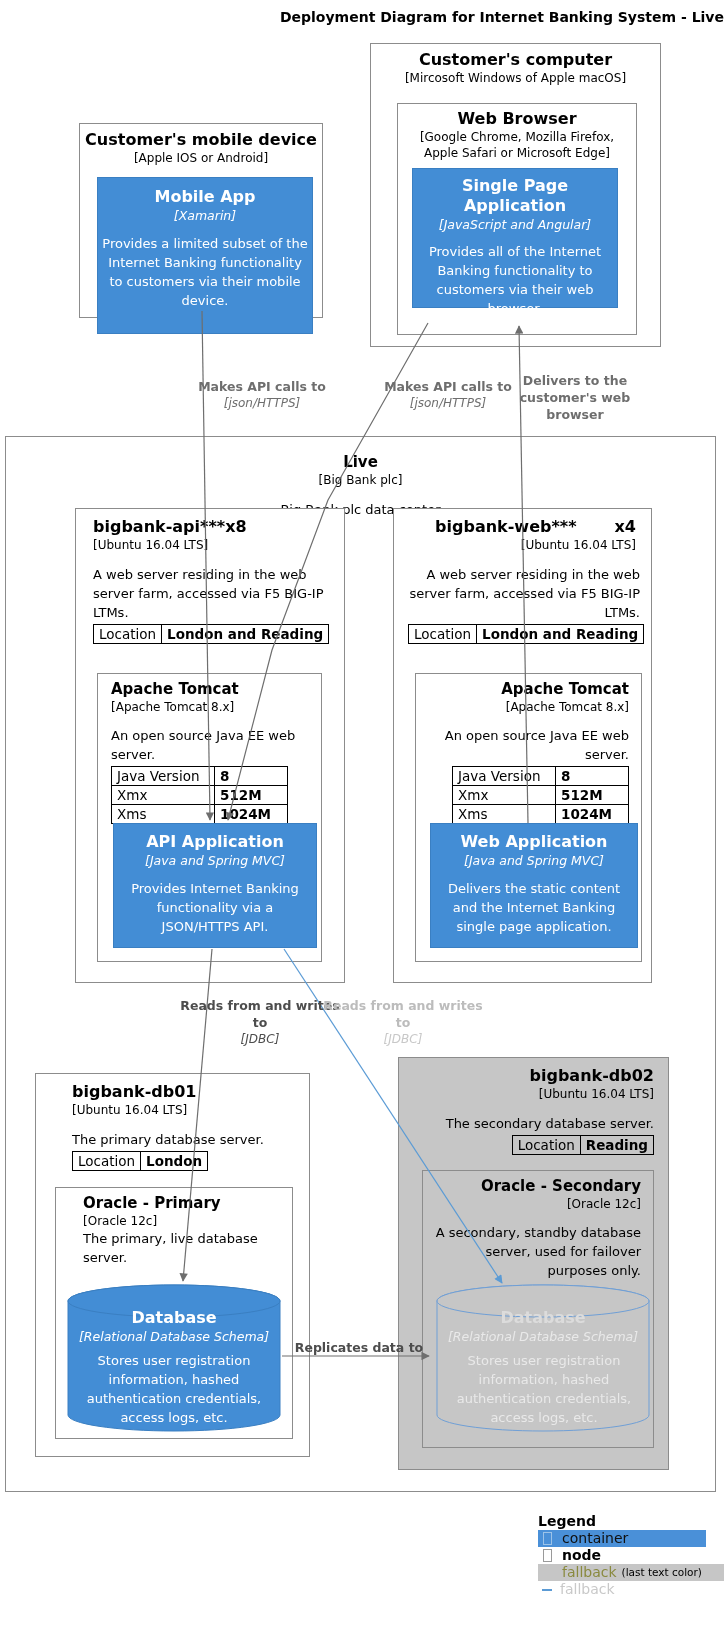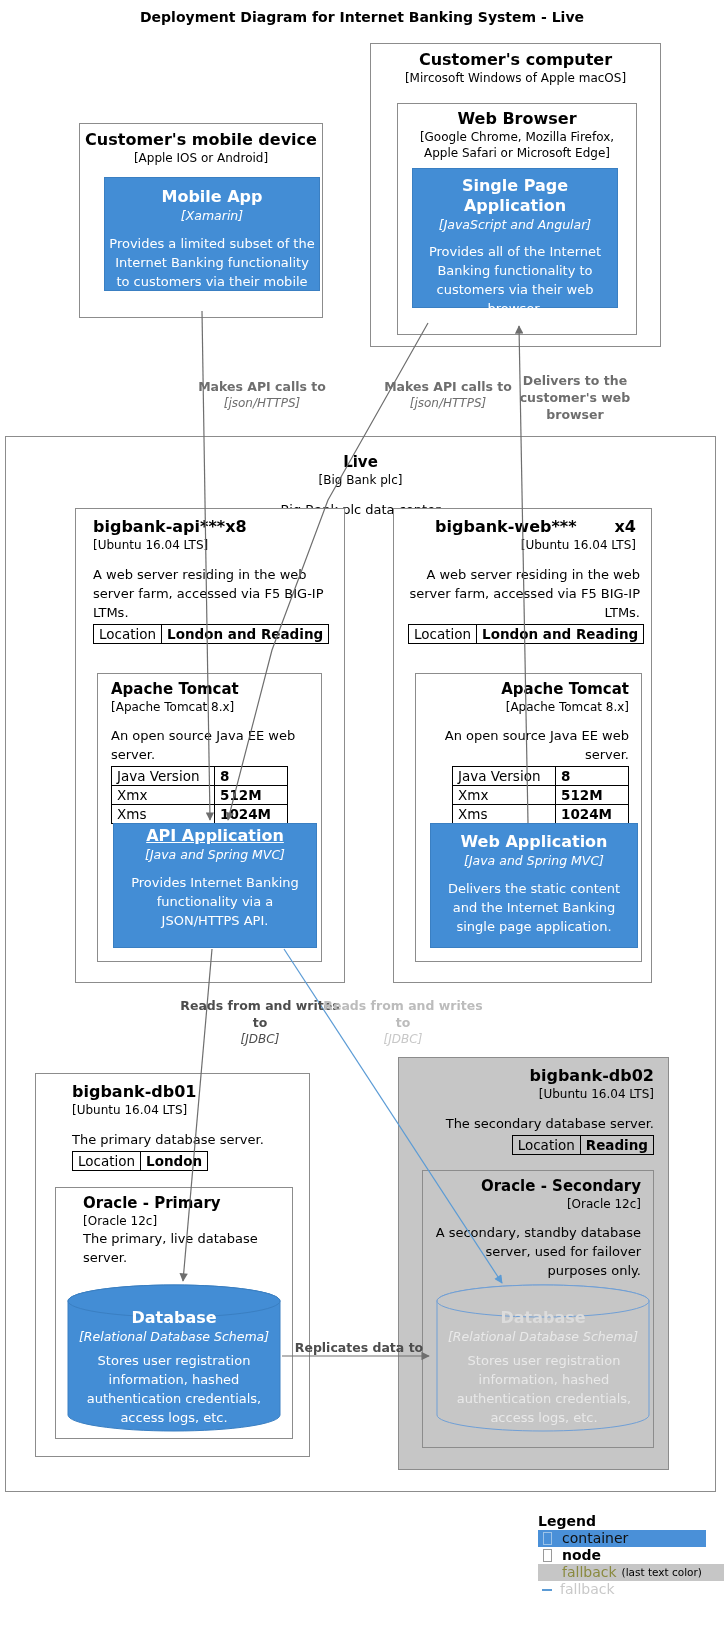--- a/index.html
+++ b/index.html
@@ -48,27 +48,27 @@
   .lg-tofu--hidden { border-color:transparent; }
   .lg-dash { display:inline-block; width:10px; height:0; border-top:2px solid #5b9bd5; margin:0 8px 0 0; }
   #arrow-overlay { position:absolute; left:0; top:0; z-index:50; pointer-events:none; }
   .lbl { z-index:60; }
 </style>
 </head>
 <body>
 
 <div id="canvas">
 
-  <div class="abs diagram-title" style="left:0; top:9; width:724px; top:9px;">Deployment Diagram for Internet Banking System - Live</div>
+  <div class="abs diagram-title" style="left:0; top:9; width:724px; top:9px;text-align:right;">Deployment Diagram for Internet Banking System - Live</div>
 
   <div class="abs node" style="left:79px; top:123px; width:244px; height:195px;">
     <div class="t-title center" style="margin-top:6px;">Customer's mobile device</div>
     <div class="t-sub center">[Apple IOS or Android]</div>
   </div>
-  <div class="abs blue-box" style="left:104px; top:177px; width:216px; height:114px;">
+  <div class="abs blue-box" style="left:97px; top:177px; width:216px; height:157px;">
     <div class="t-title" style="margin-top:9px;">Mobile App</div>
     <div class="t-sub">[Xamarin]</div>
     <div class="t-desc" style="margin:10px auto 0; width:206px;">Provides a limited subset of the Internet Banking functionality to customers via their mobile device.</div>
   </div>
 
   <div class="abs node" style="left:370px; top:43px; width:291px; height:304px;">
     <div class="t-title center" style="margin-top:6px;">Customer's computer</div>
     <div class="t-sub center">[Mircosoft Windows of Apple macOS]</div>
   </div>
   <div class="abs node" style="left:397px; top:103px; width:240px; height:232px;">
@@ -129,21 +129,21 @@
             </tr>
         <tr>
               <td>Xms</td>
             <td class="v">1024M</td>
             </tr>
       </tbody>
         </table>
     </div>
   </div>
   <div class="abs blue-box" style="left:113px; top:823px; width:204px; height:125px;">
-    <div class="t-title" style="margin-top:2px;text-decoration:underline;">API Application</div>
+    <div class="t-title" style="margin-top:8px;">API Application</div>
     <div class="t-sub">[Java and Spring MVC]</div>
     <div class="t-desc" style="margin:10px auto 0; width:188px;">Provides Internet Banking functionality via a JSON/HTTPS API.</div>
   </div>
 
   <div class="abs inner right" style="left:393px; top:508px; width:259px; height:475px; background:#fff;">
     <div style="padding:8px 15px 0 14px;">
       <div class="t-title name-row">
         <span>bigbank-web***</span>
         <span>x4</span>
       </div>

